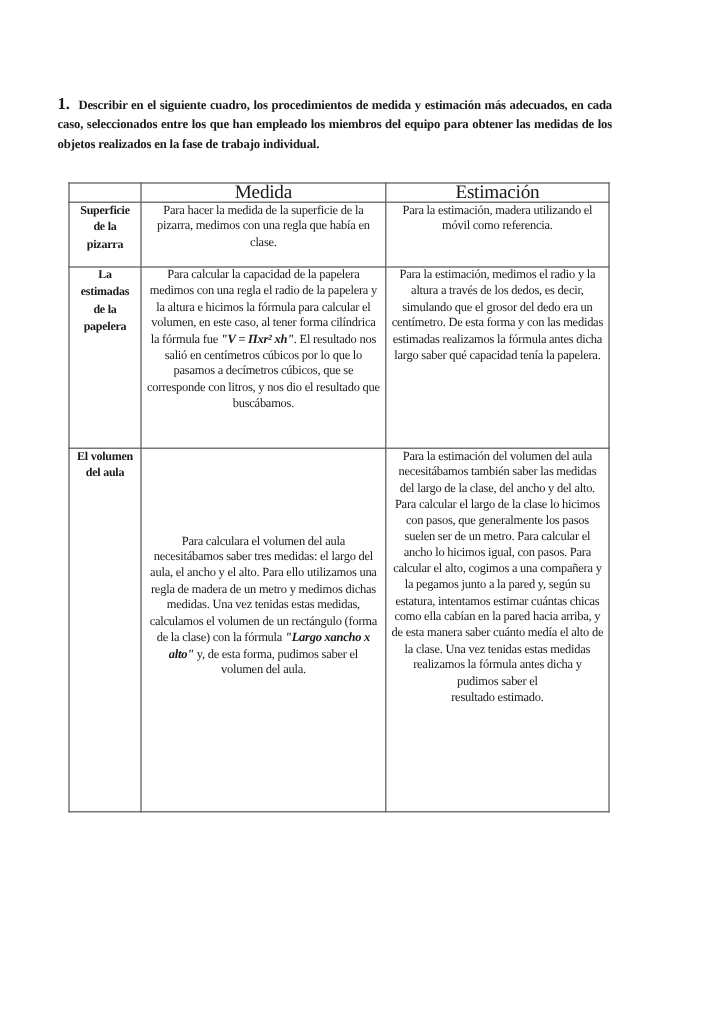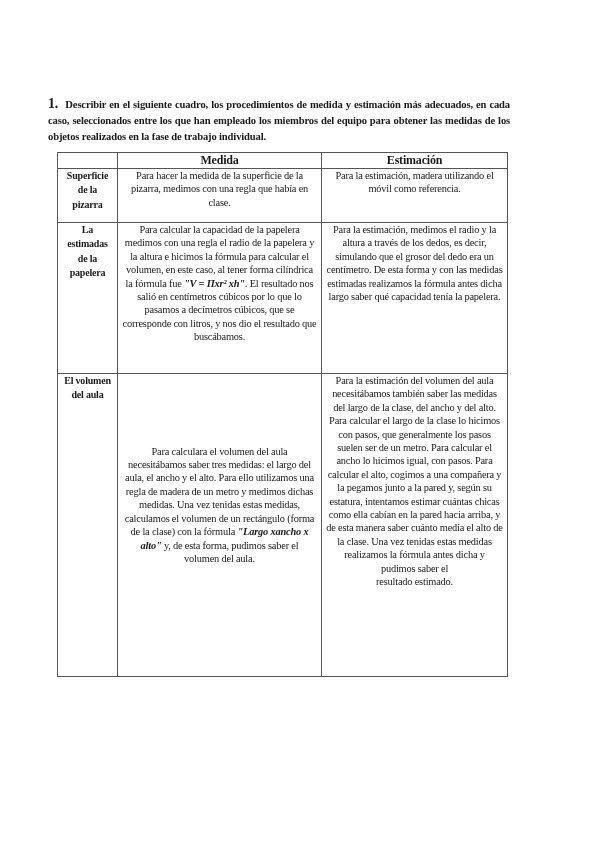--- a/index.html
+++ b/index.html
@@ -11,21 +11,21 @@
       width: 600px;
       height: 848px;
       position: relative;
       overflow: hidden;
       font-family: "Liberation Serif", "DejaVu Serif", serif;
       color: #1a1a1a;
     }
     .intro {
       position: absolute;
       left: 48px;
-      top: 96px;
+      top: 80px;
       width: 462px;
       font-weight: bold;
       font-size: 10.6px;
       line-height: 16px;
       text-align: justify;
       letter-spacing: -0.15px;
     }
     .intro .num {
       font-size: 14px;
       margin-right: 4px;
@@ -41,22 +41,22 @@
       line-height: 13.4px;
     }
     table.grid td, table.grid th {
       border: 1.3px solid #555555;
       vertical-align: top;
       text-align: center;
       padding: 0 4px;
       letter-spacing: -0.2px;
     }
     table.grid th {
-      font-weight: bold;
-      font-size: 12px;
+      font-weight: normal;
+      font-size: 16px;
       height: 15px;
       padding: 0;
       vertical-align: middle;
       margin-top: 28px;
     }
     col.c0 { width: 60px; }
     col.c1 { width: 204px; }
     col.c2 { width: 186px; }
     td.rowhead {
       font-weight: bold;

